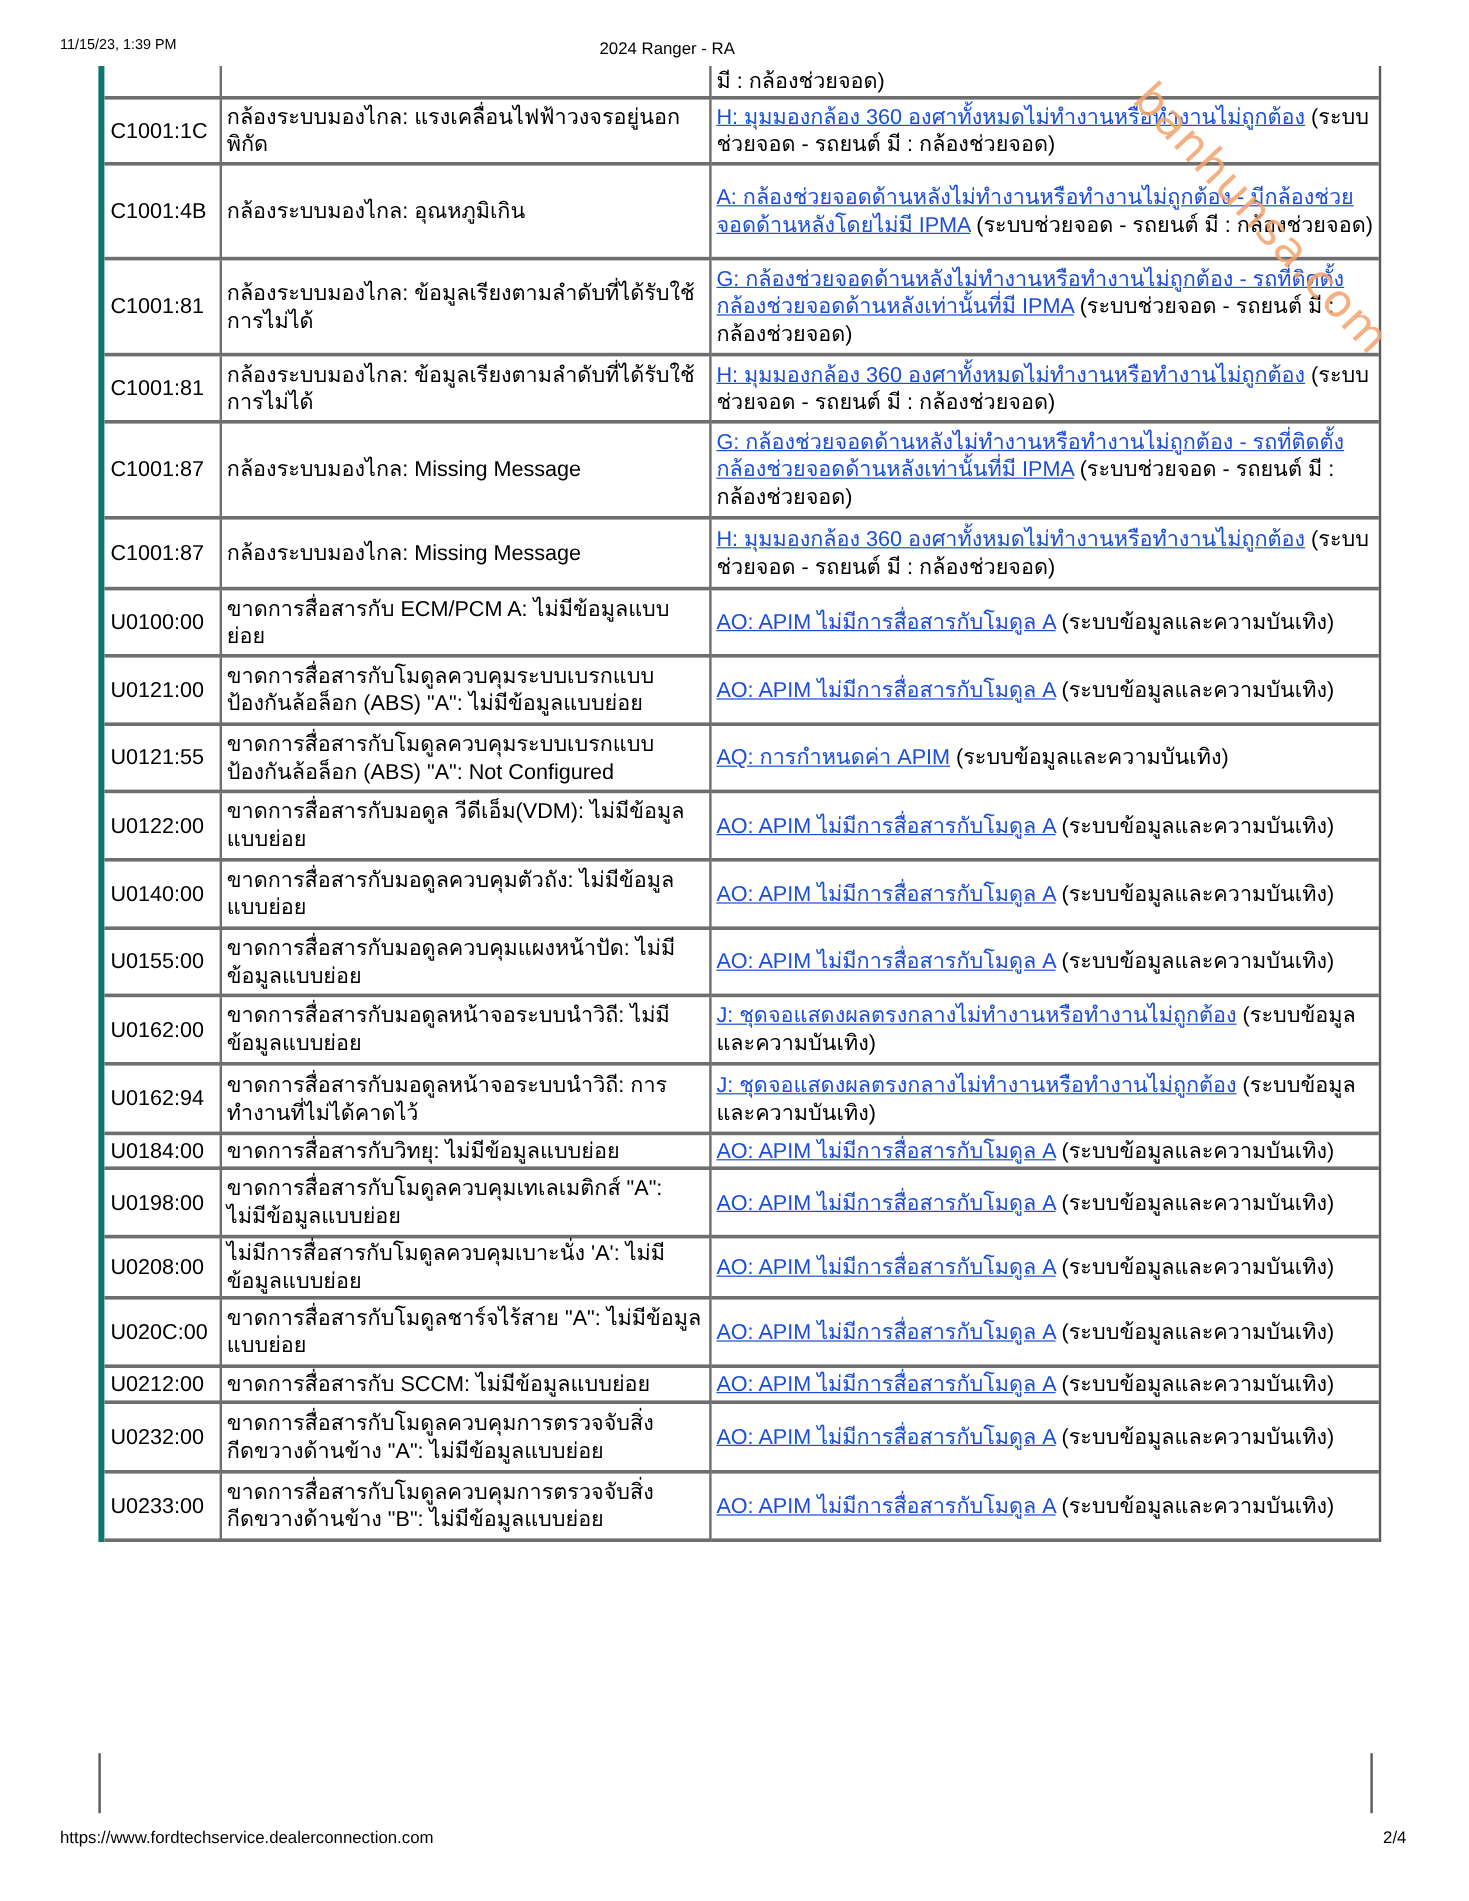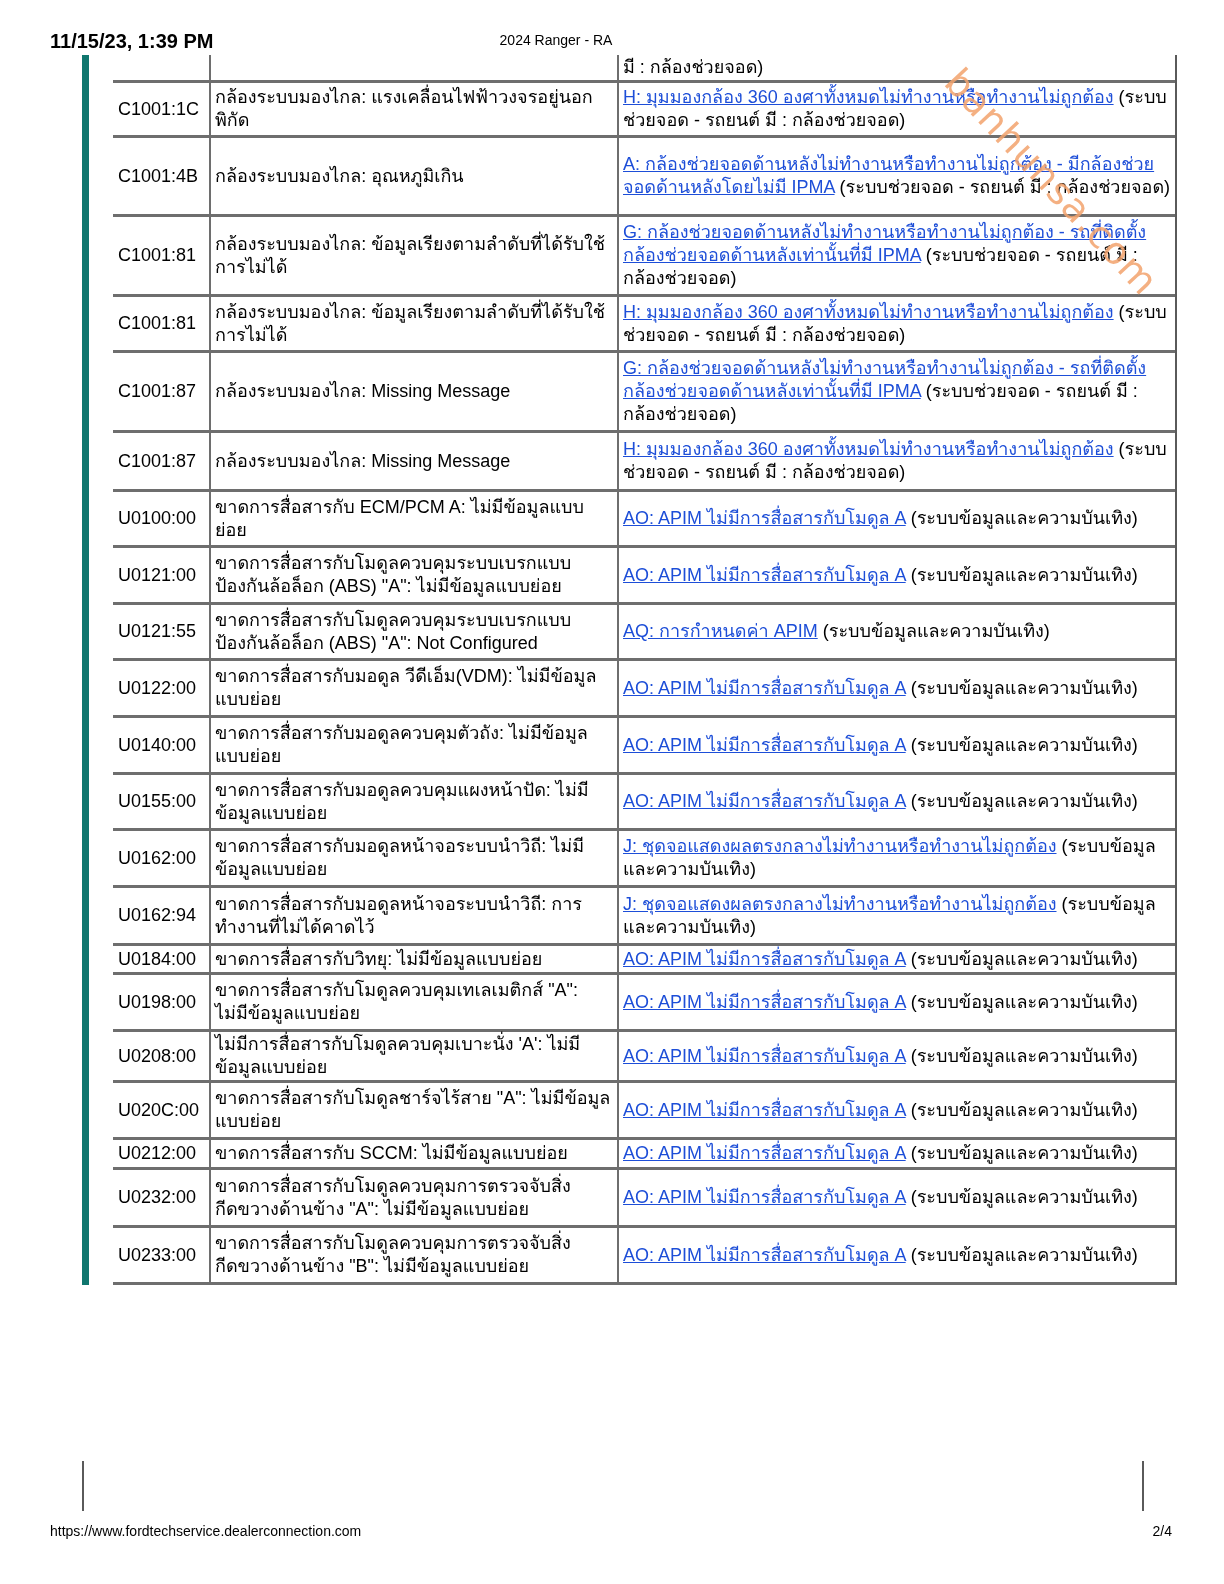--- a/index.html
+++ b/index.html
@@ -1,24 +1,24 @@
 <!DOCTYPE html>
 <html><head>
 <meta charset="utf-8">
 <style>
   html, body { margin:0; padding:0; background:#fff; }
   body { width:1224px; height:1584px; position:relative; overflow:hidden;
          font-family:"Liberation Sans","DejaVu Sans",sans-serif; color:#000; }
-  .hdr-left { position:absolute; left:50px; top:30px; font-size:20px;font-weight:bold; }
+  .hdr-left { position:absolute; left:50px; top:30px; font-size:12px; }
   .hdr-center { position:absolute; left:0; width:1112px; top:32px; font-size:14px; text-align:center; }
   .ftr-left { position:absolute; left:50px; top:1523px; font-size:14px; }
   .ftr-right { position:absolute; right:52px; top:1523px; font-size:14px; }
   .table-wrap { position:absolute; left:82px; top:55px; width:1062px; }
   table { border-collapse:separate; border-spacing:0; width:1062px; table-layout:fixed;
-          border-left:7px solid #0f766e; border-right:2px solid #5a5a5a;padding-left:24px; }
+          border-left:5px solid #0f766e; border-right:2px solid #5a5a5a; }
   col.c1 { width:98px; } col.c2 { width:408px; } col.c3 { width:556px; }
   td { border-bottom:3px solid #6e6e6e; border-right:2px solid #6e6e6e; vertical-align:middle;
        font-size:18px; line-height:23px; padding:1px 4px 1px 4px; box-sizing:border-box; }
   td:last-child { border-right:none; }
   td.code { padding-left:5px; white-space:nowrap; }
   a.lnk { color:#1d4ed8; text-decoration:underline; }
   .watermark { position:absolute; left:968px; top:60px; font-size:38px; color:#f3a36d;
                transform:rotate(47deg); transform-origin:0 0; letter-spacing:1px; opacity:0.85;
                font-family:"DejaVu Sans",sans-serif; }
   .tail { position:absolute; left:82px; top:1461px; width:1062px; height:50px;

